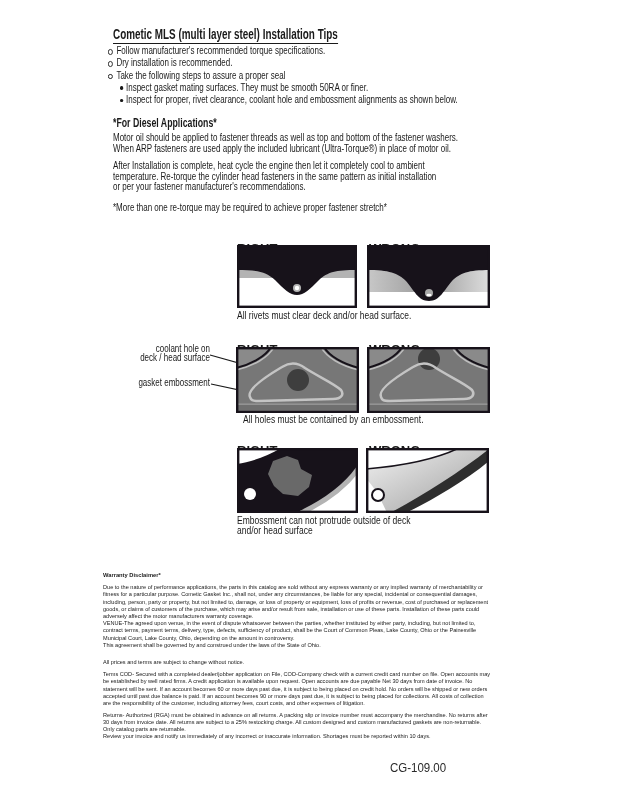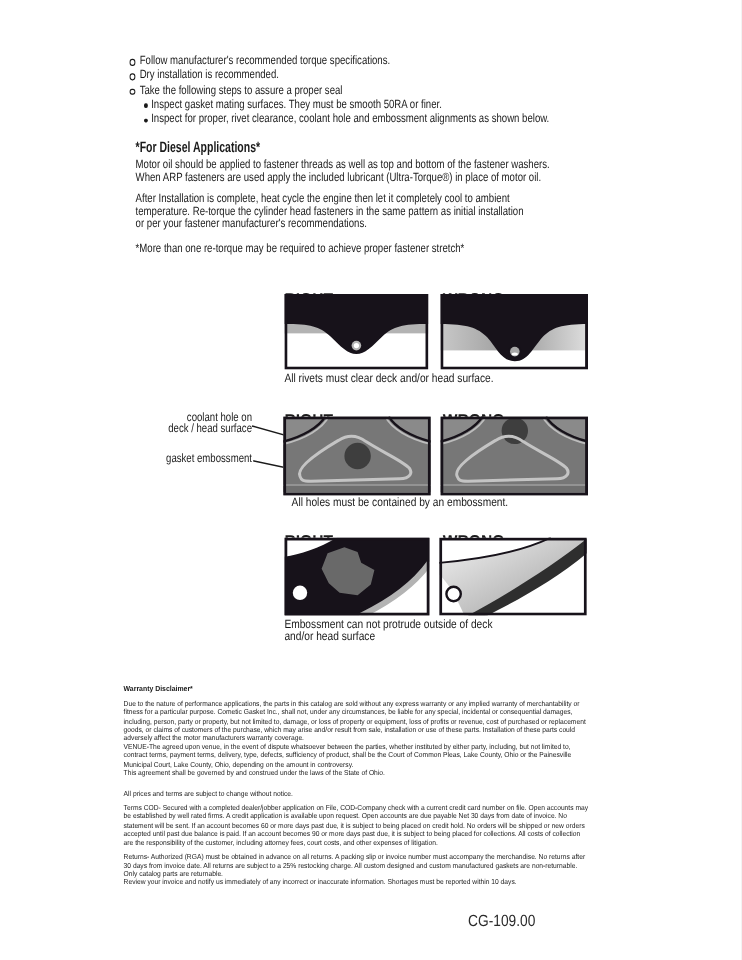--- a/index.html
+++ b/index.html
@@ -30,20 +30,23 @@
   .legal{font-size:6px;line-height:7.3px;width:490px;}
   .legalhead{font-size:6.2px;font-weight:bold;width:200px;}
   .code{font-size:13.5px;color:#2a2a2a;}
   svg{display:block;}
 </style>
 </head>
 <body>
 
 <div class="page">
 
+  <div class="abs" style="left:113px;top:25px;">
+    <span class="title cx66">Cometic MLS (multi layer steel) Installation Tips</span>
+  </div>
 
   <div class="abs bullets cx80" style="left:108px;top:45px;">
     <div class="brow">
       <span class="dot1"></span>
       <span>Follow manufacturer's recommended torque specifications.</span>
     </div>
     <div class="brow">
       <span class="dot1"></span>
       <span>Dry installation is recommended.</span>
     </div>

